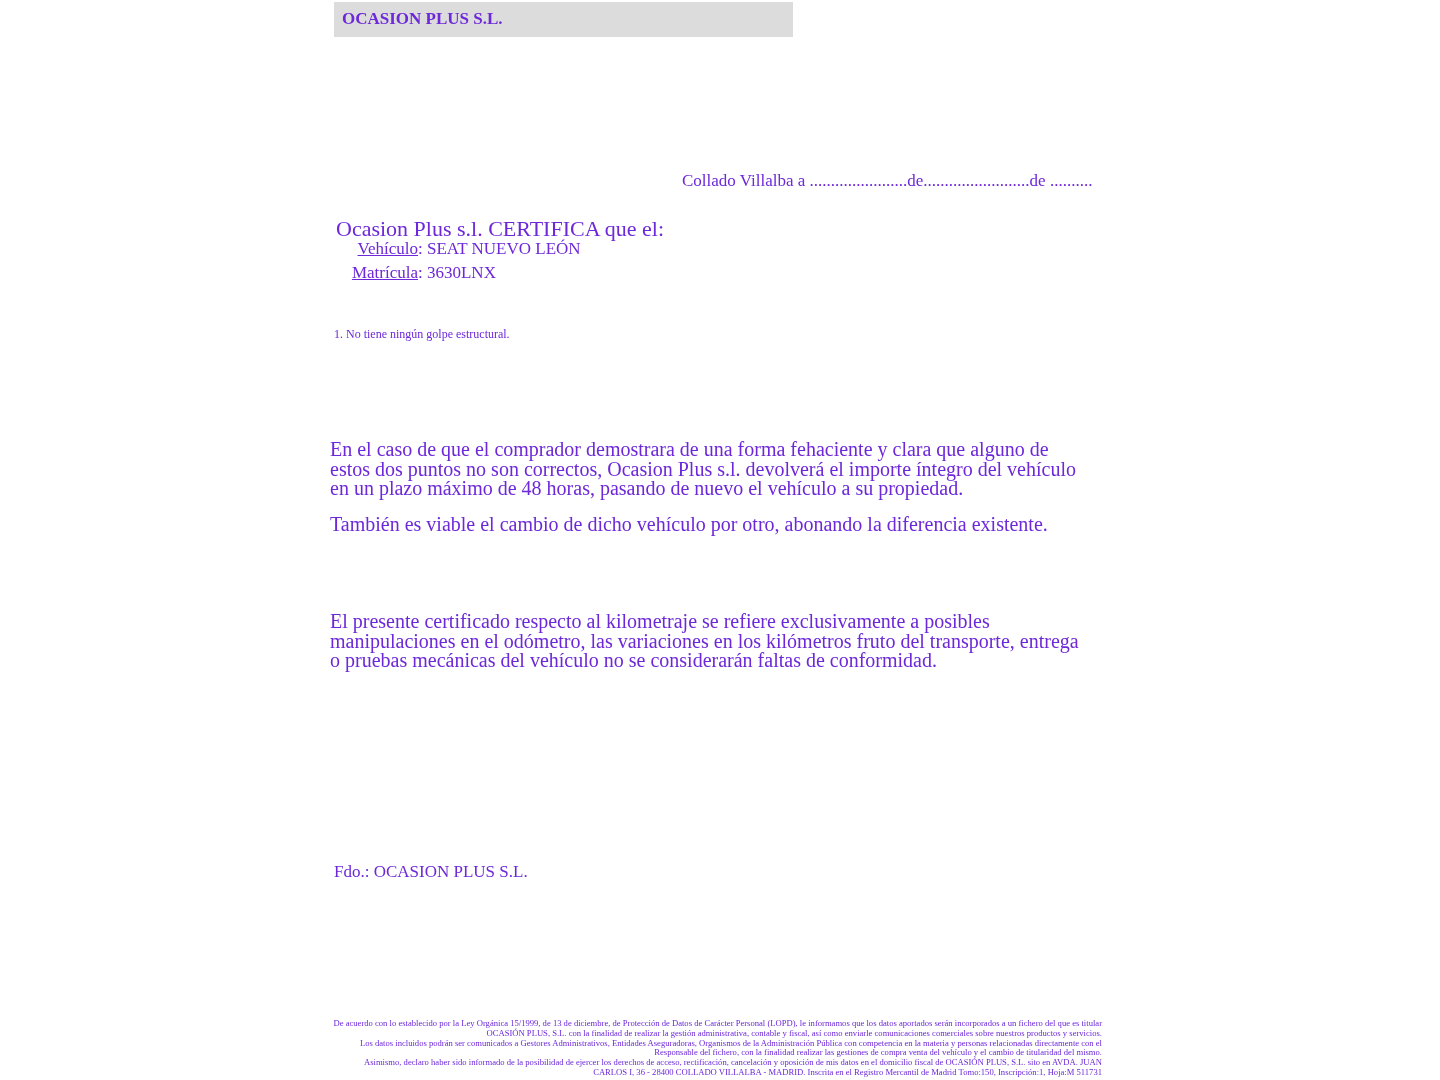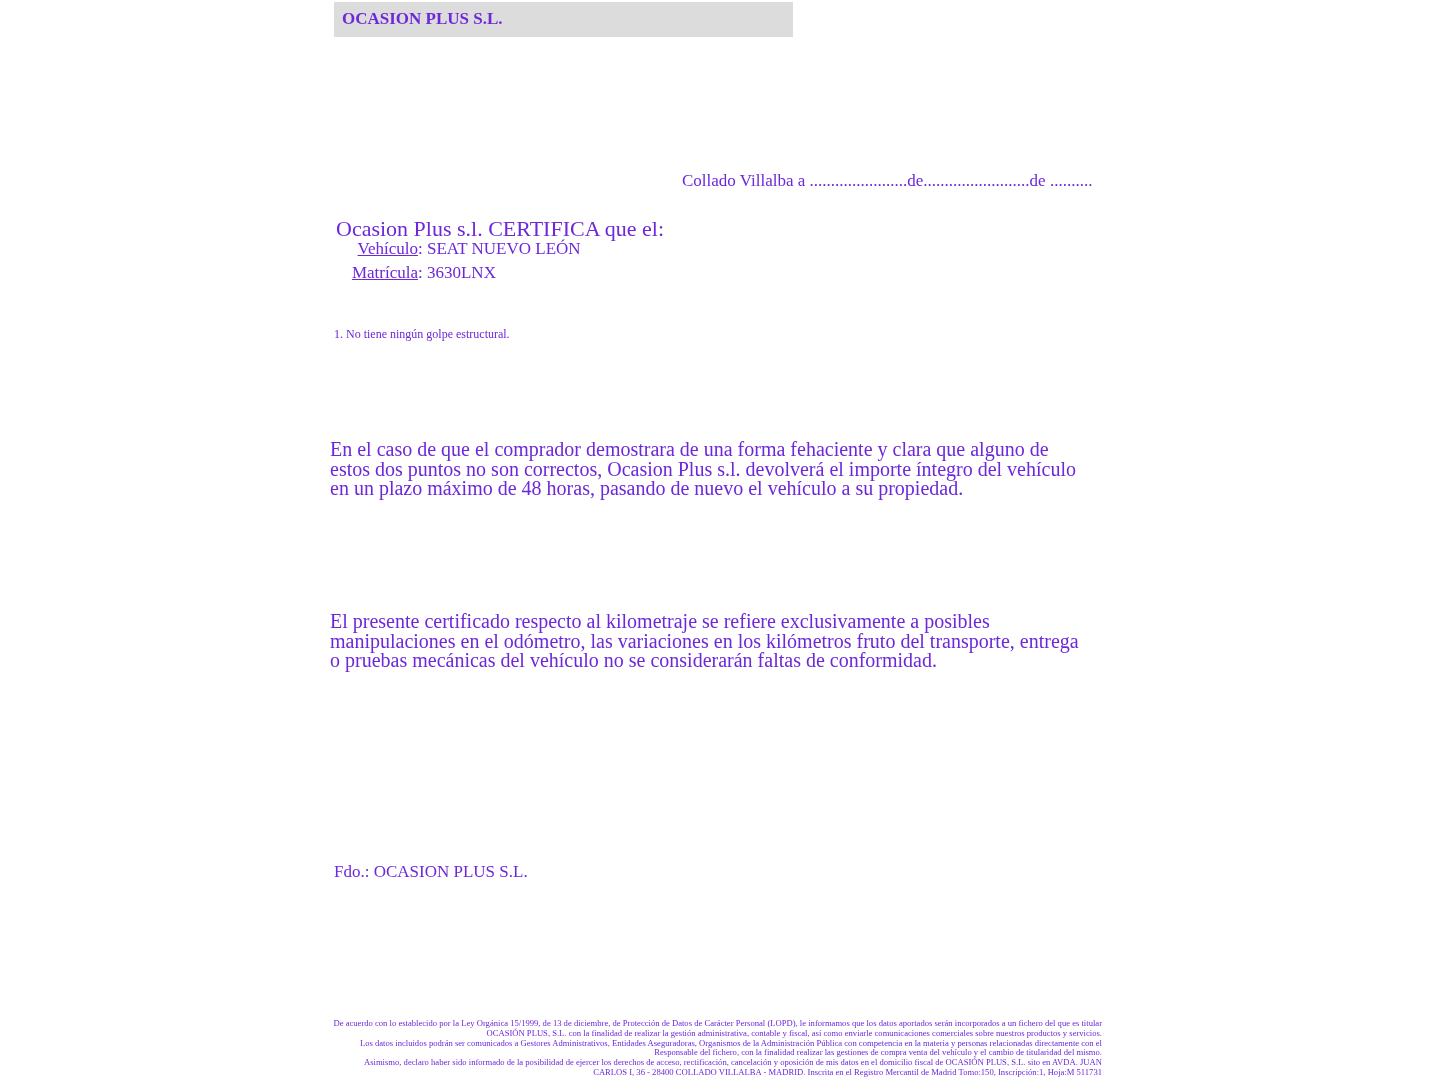--- a/index.html
+++ b/index.html
@@ -107,20 +107,21 @@
     <span class="field-label">Vehículo</span><span>: SEAT NUEVO LEÓN</span>
   </div>
 
   <div class="field-row row-plate">
     <span class="field-label">Matrícula</span><span>: 3630LNX</span>
   </div>
 
   <div class="point point-1">1. No tiene ningún golpe estructural.</div>
 
   <div class="para para-1">En el caso de que el comprador demostrara de una forma fehaciente y clara que alguno de estos dos puntos no son correctos, Ocasion Plus s.l. devolverá el importe íntegro del vehículo en un plazo máximo de 48 horas, pasando de nuevo el vehículo a su propiedad.</div>
+  <div class="para para-2">También es viable el cambio de dicho vehículo por otro, abonando la diferencia existente.</div>
   <div class="para para-4">El presente certificado respecto al kilometraje se refiere exclusivamente a posibles manipulaciones en el odómetro, las variaciones en los kilómetros fruto del transporte, entrega o pruebas mecánicas del vehículo no se considerarán faltas de conformidad.</div>
 
   <div class="signature">Fdo.: OCASION PLUS S.L.</div>
 
   <div class="legal-footer">
     <p>De acuerdo con lo establecido por la Ley Orgánica 15/1999, de 13 de diciembre, de Protección de Datos de Carácter Personal (LOPD), le informamos que los datos aportados serán incorporados a un fichero del que es titular OCASIÓN PLUS, S.L. con la finalidad de realizar la gestión administrativa, contable y fiscal, así como enviarle comunicaciones comerciales sobre nuestros productos y servicios.</p>
     <p>Los datos incluidos podrán ser comunicados a Gestores Administrativos, Entidades Aseguradoras, Organismos de la Administración Pública con competencia en la materia y personas relacionadas directamente con el Responsable del fichero, con la finalidad realizar las gestiones de compra venta del vehículo y el cambio de titularidad del mismo.</p>
     <p>Asimismo, declaro haber sido informado de la posibilidad de ejercer los derechos de acceso, rectificación, cancelación y oposición de mis datos en el domicilio fiscal de OCASIÓN PLUS, S.L. sito en AVDA. JUAN CARLOS I, 36 - 28400 COLLADO VILLALBA - MADRID. Inscrita en el Registro Mercantil de Madrid Tomo:150, Inscripción:1, Hoja:M 511731</p>
   </div>
 

